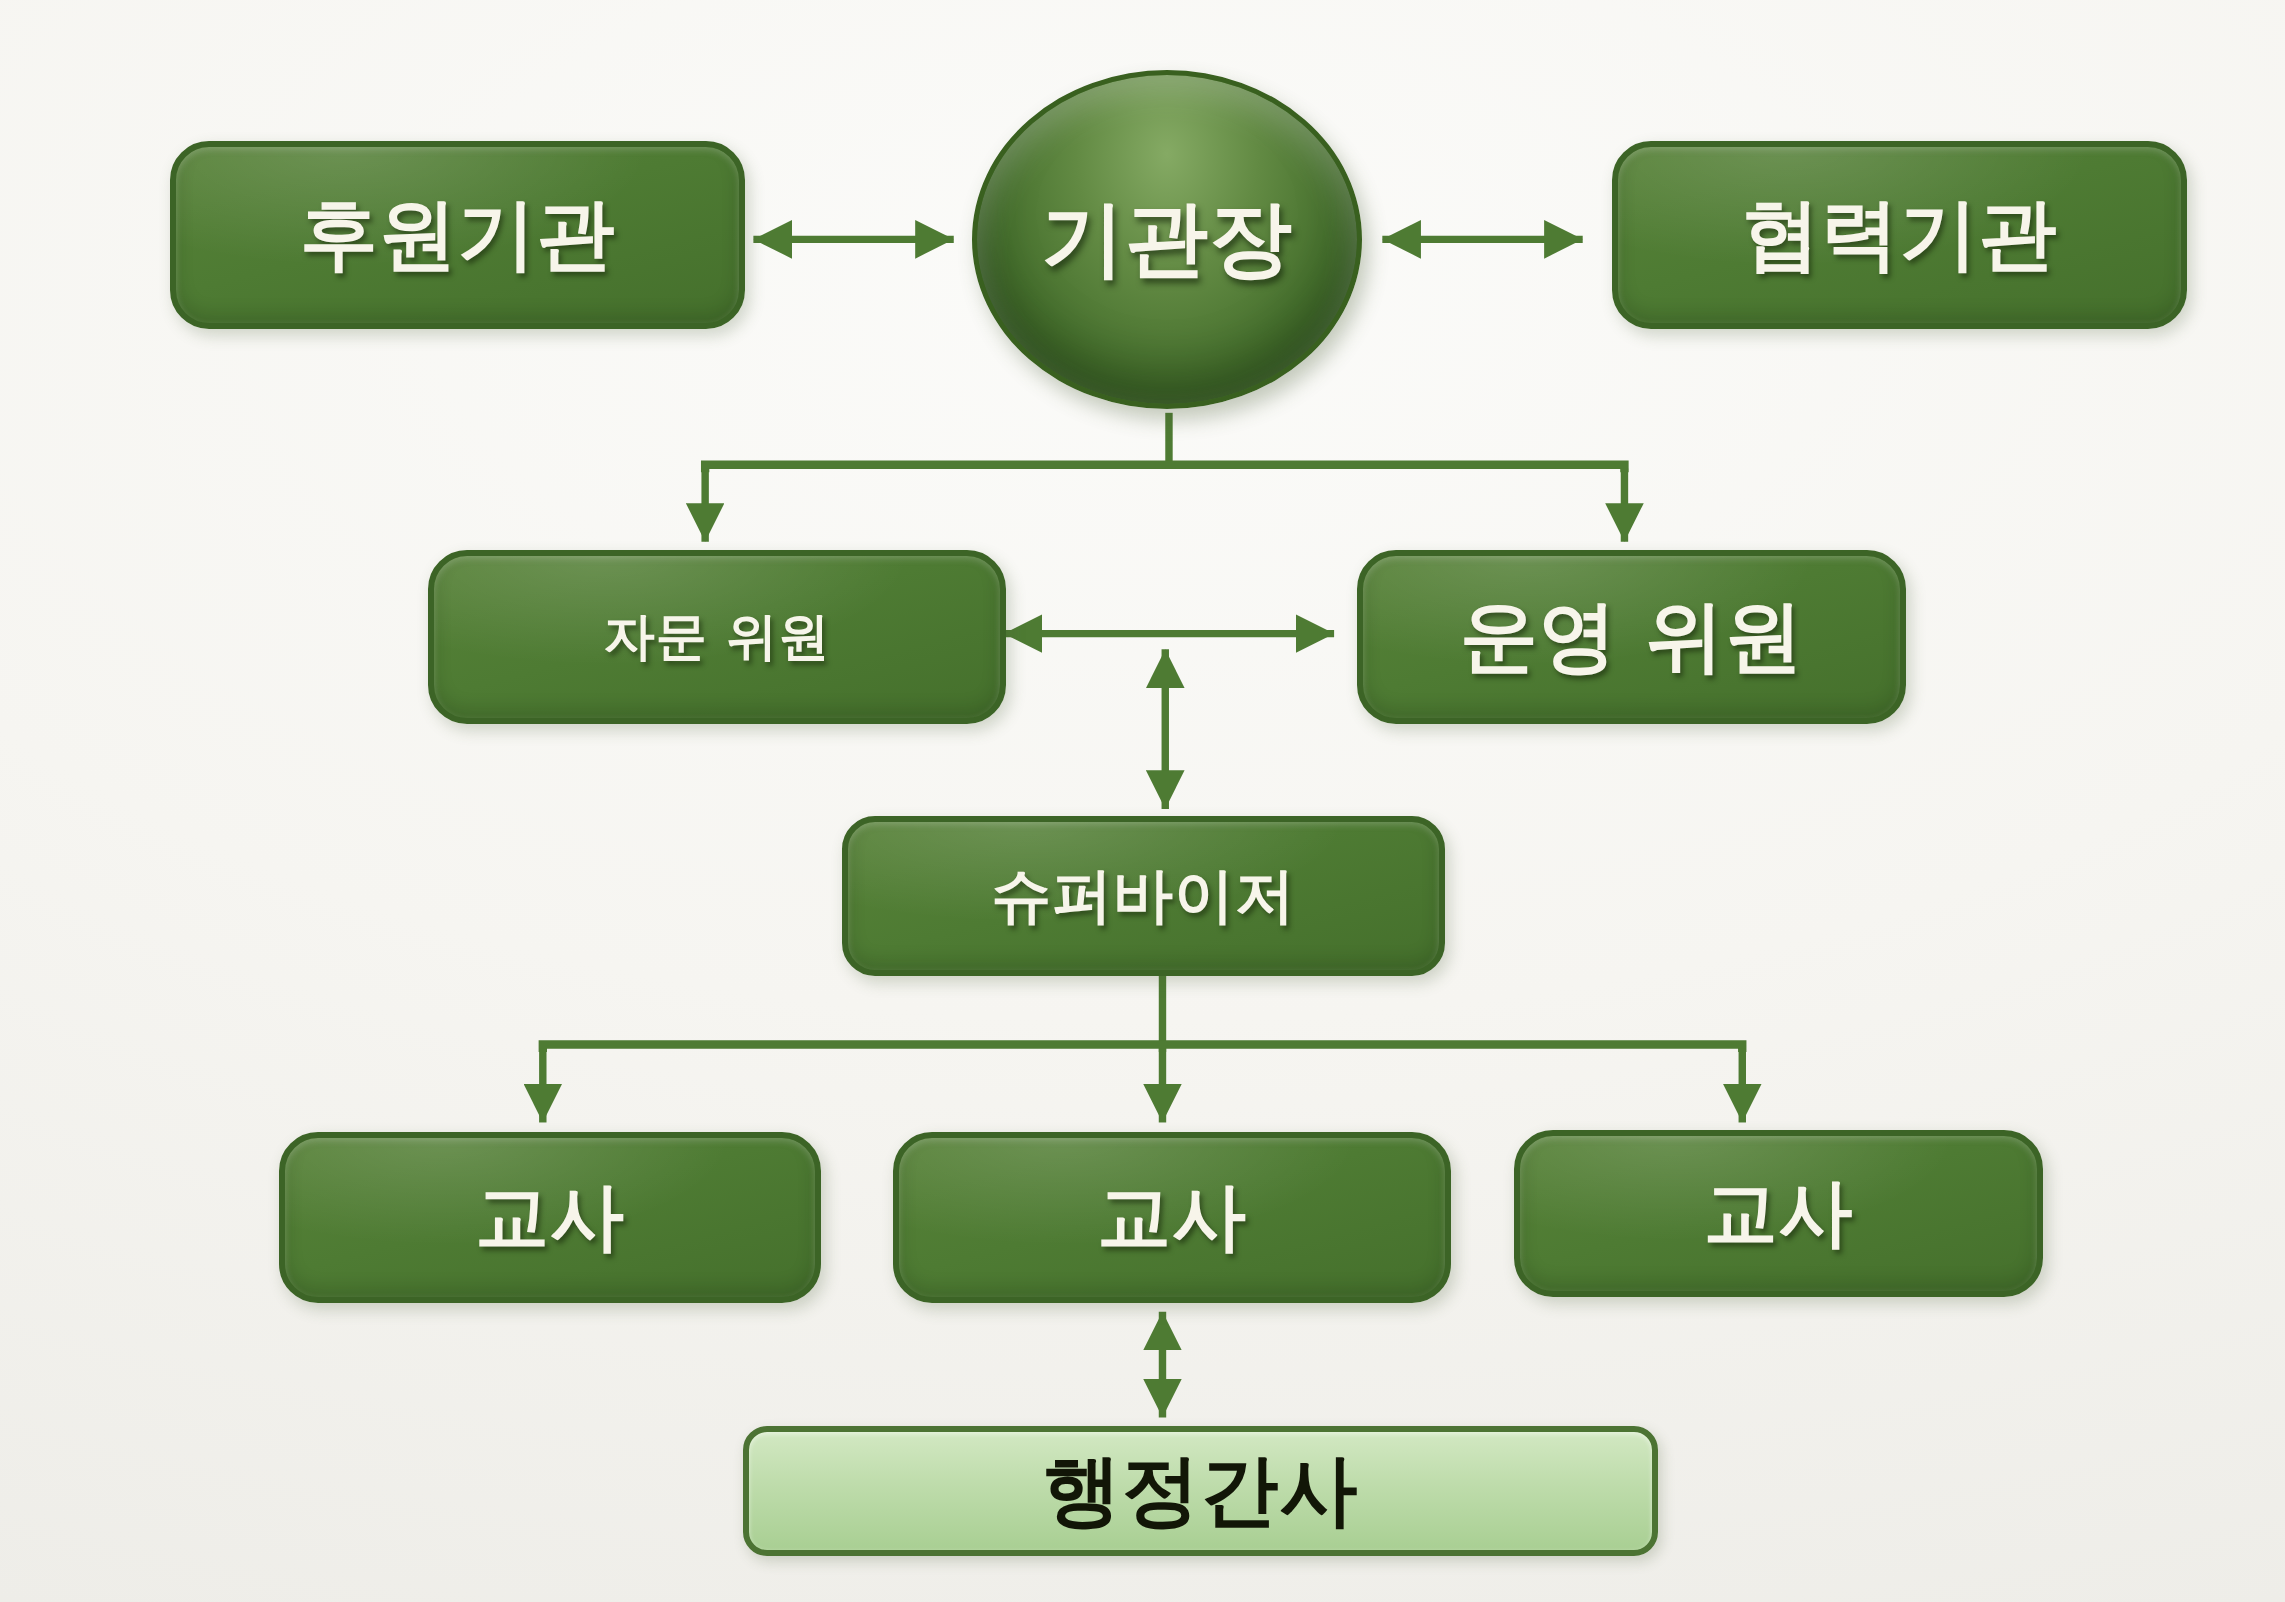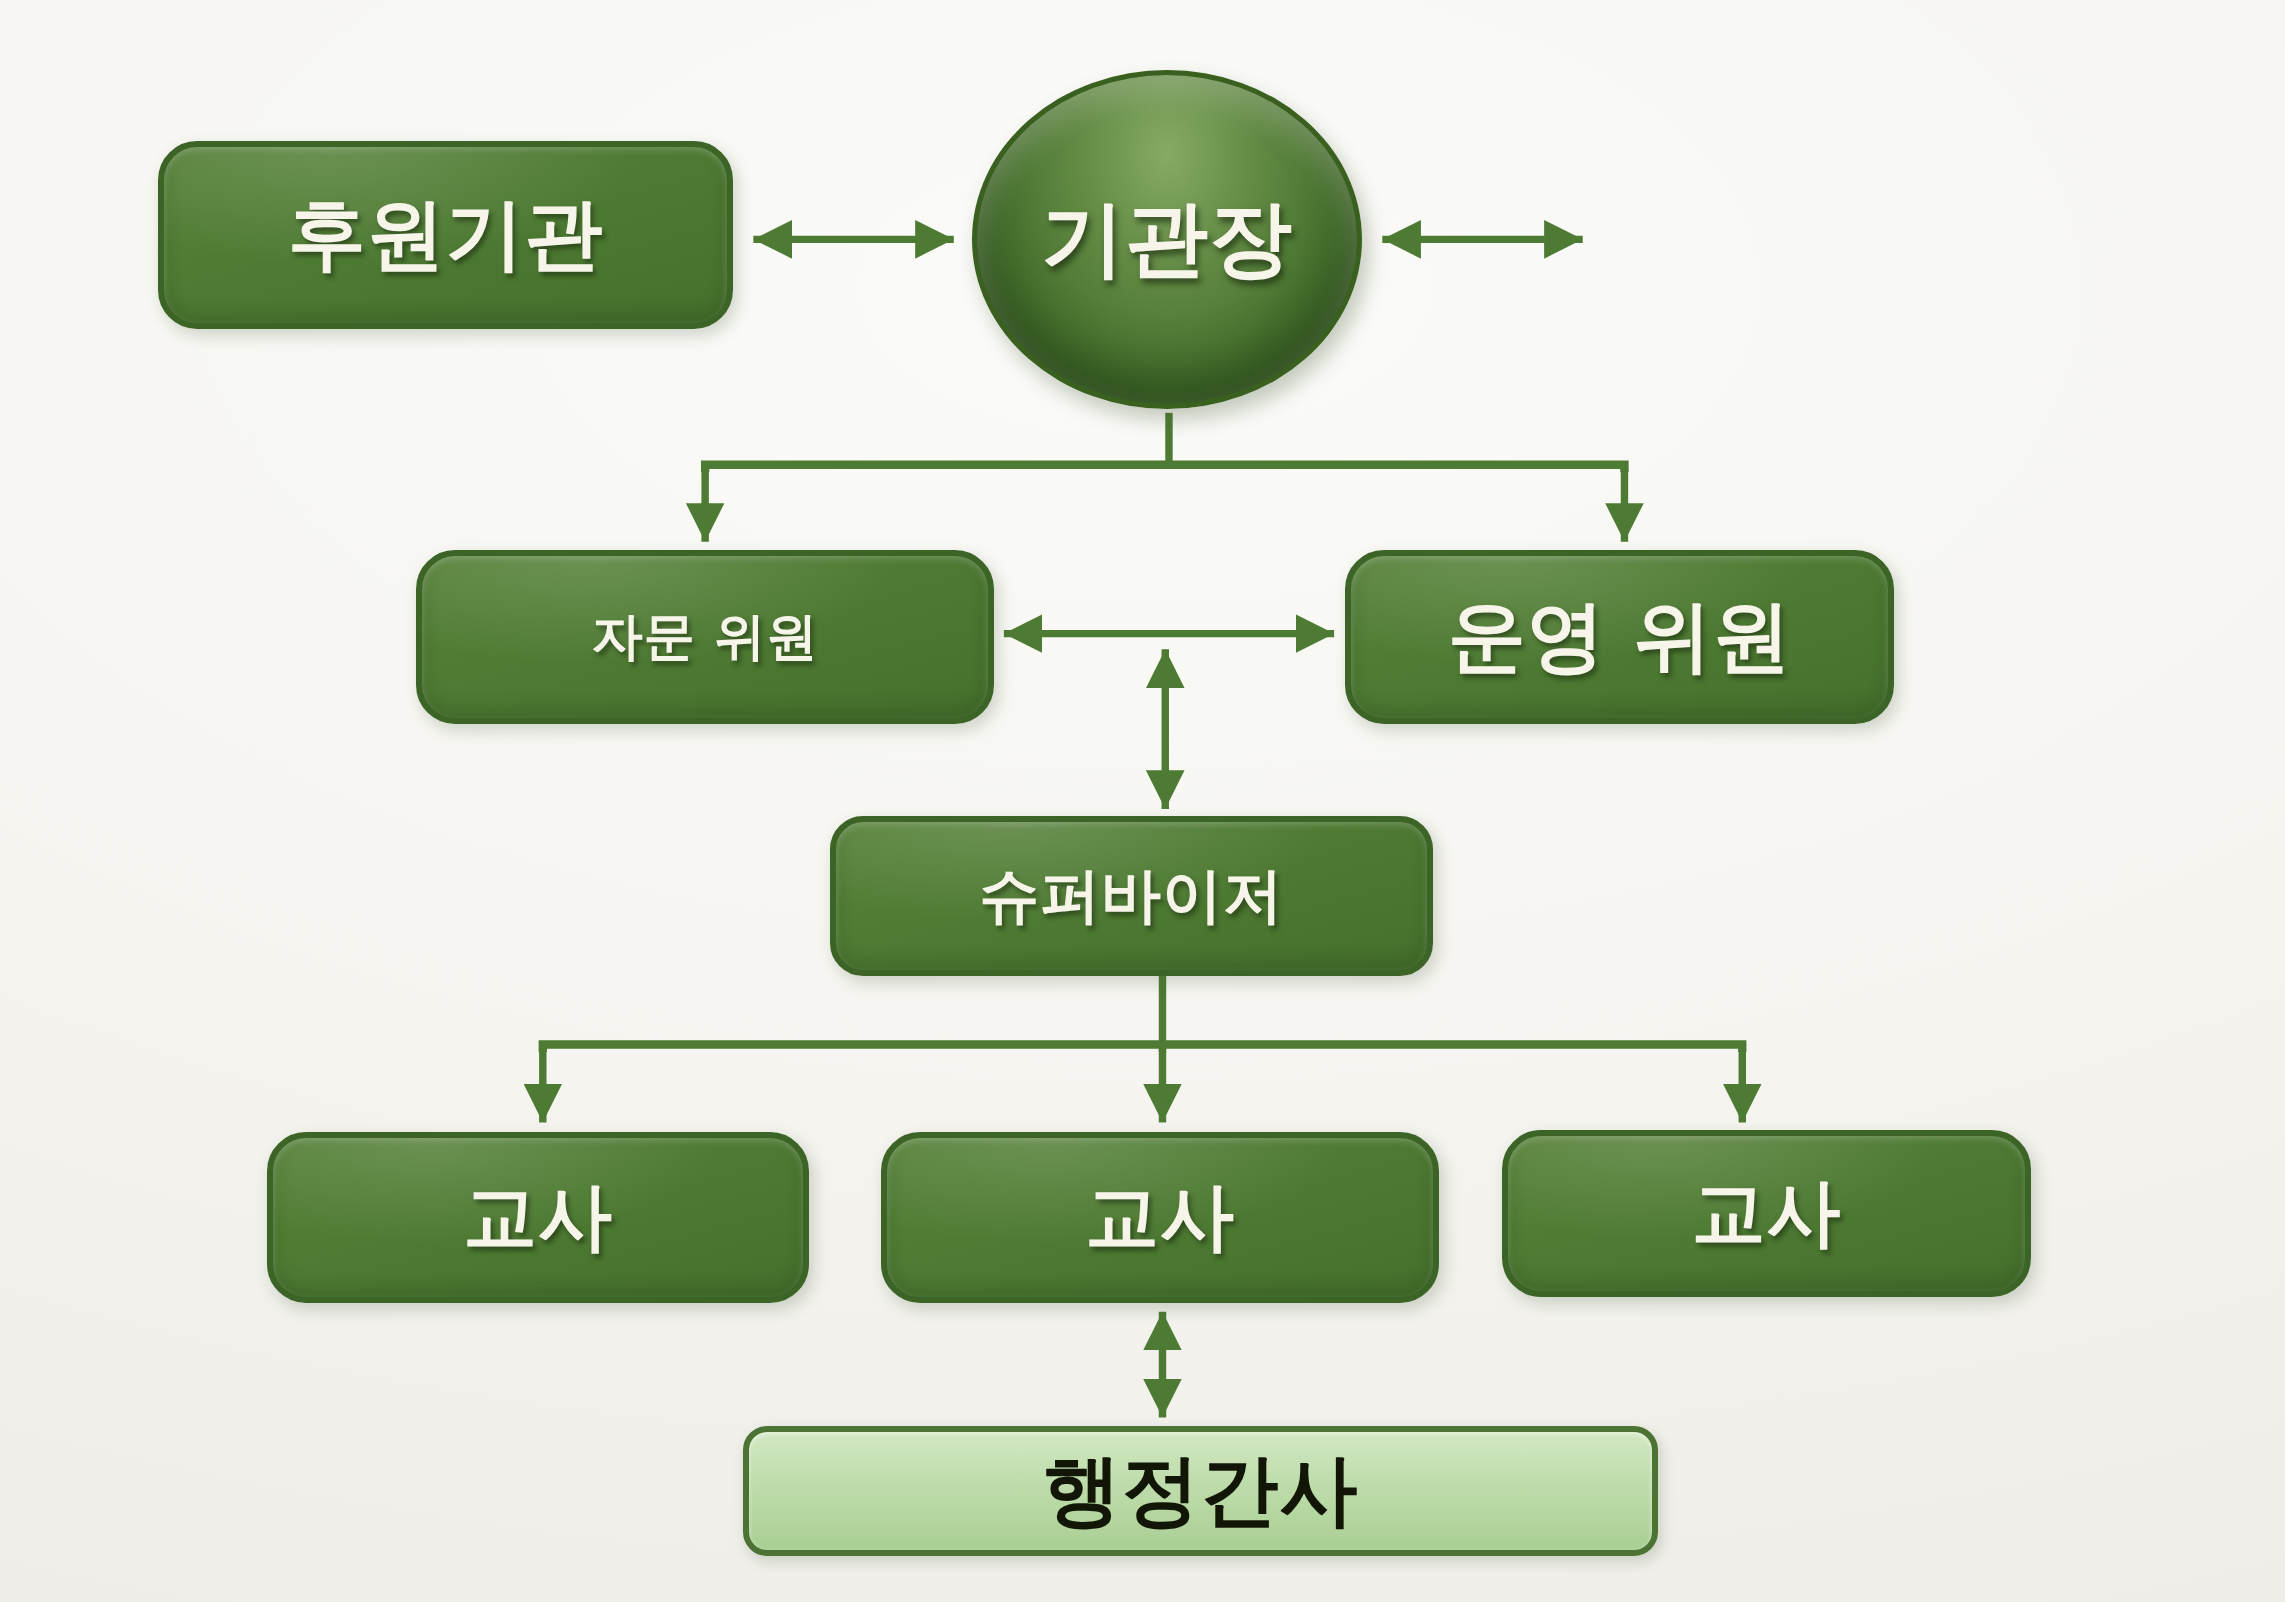--- a/index.html
+++ b/index.html
@@ -42,20 +42,21 @@
     border:6.5px solid var(--box-border);
     border-radius:39px;
     background:
       radial-gradient(120% 150% at 30% 0%, rgba(255,255,255,0.14) 0%, rgba(255,255,255,0) 45%),
       linear-gradient(165deg, #578238 0%, var(--box-fill) 45%, #45702c 100%);
     box-shadow:
       inset 0 2.8px 7.4px rgba(255,255,255,0.22),
       inset 0 -7.4px 18.6px rgba(15,35,8,0.20),
       4.6px 6.5px 15px rgba(70,90,50,0.22);
     text-shadow:2.8px 3.7px 5.6px rgba(22,38,10,0.55);
+    margin-left:12px;
   }
   .circle{
     border:5.6px solid #39601f;
     border-radius:50%;
     background:
       radial-gradient(ellipse at 50% 24%, #85aa64 0%, #628a43 34%, #47712e 64%, #2e5220 100%);
     box-shadow:
       inset 0 15px 32px rgba(255,255,255,0.26),
       inset 0 -26px 51px rgba(10,30,5,0.38),
       6.5px 11px 20.4px rgba(70,90,50,0.30);
@@ -125,20 +126,23 @@
   </svg>
 
   <div class="node box" style="left:158px;top:141px;width:575px;height:188px;font-size:78px;">
     <span>후원기관</span>
   </div>
 
   <div class="node circle" style="left:972px;top:70px;width:390px;height:339px;font-size:83px;">
     <span>기관장</span>
   </div>
 
+  <div class="node box" style="left:1600px;top:141px;width:575px;height:188px;font-size:78px;">
+    <span>협력기관</span>
+  </div>
 
   <div class="node box" style="left:416px;top:550px;width:578px;height:174px;font-size:51px;">
     <span>자문 위원</span>
   </div>
 
   <div class="node box" style="left:1345px;top:550px;width:549px;height:174px;font-size:78px;">
     <span>운영 위원</span>
   </div>
 
   <div class="node box" style="left:830px;top:816px;width:603px;height:160px;font-size:60px;border-radius:33px;align-items:center;">

